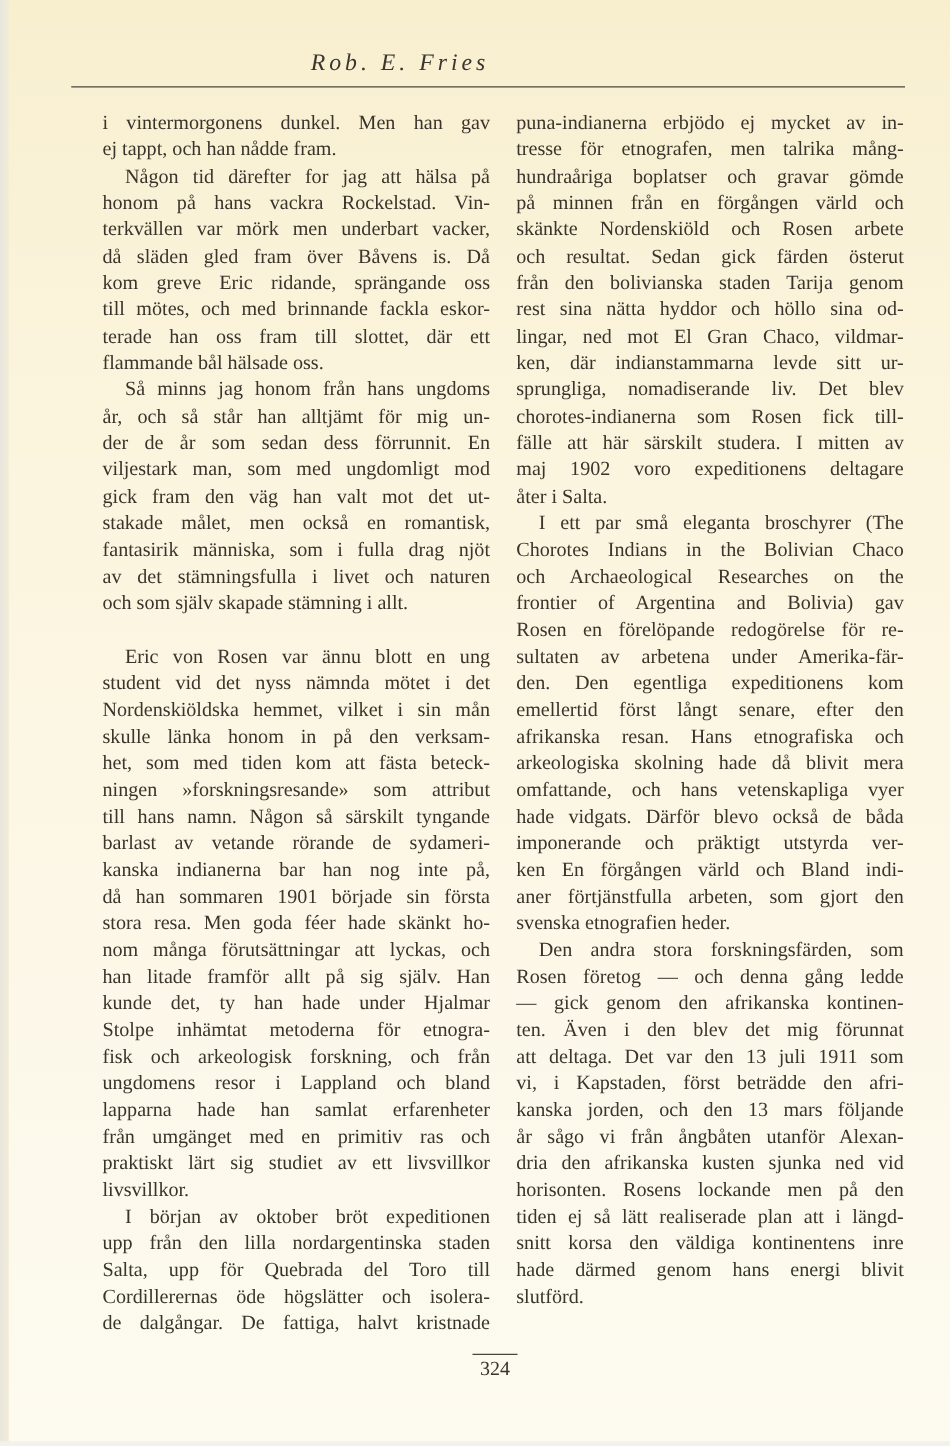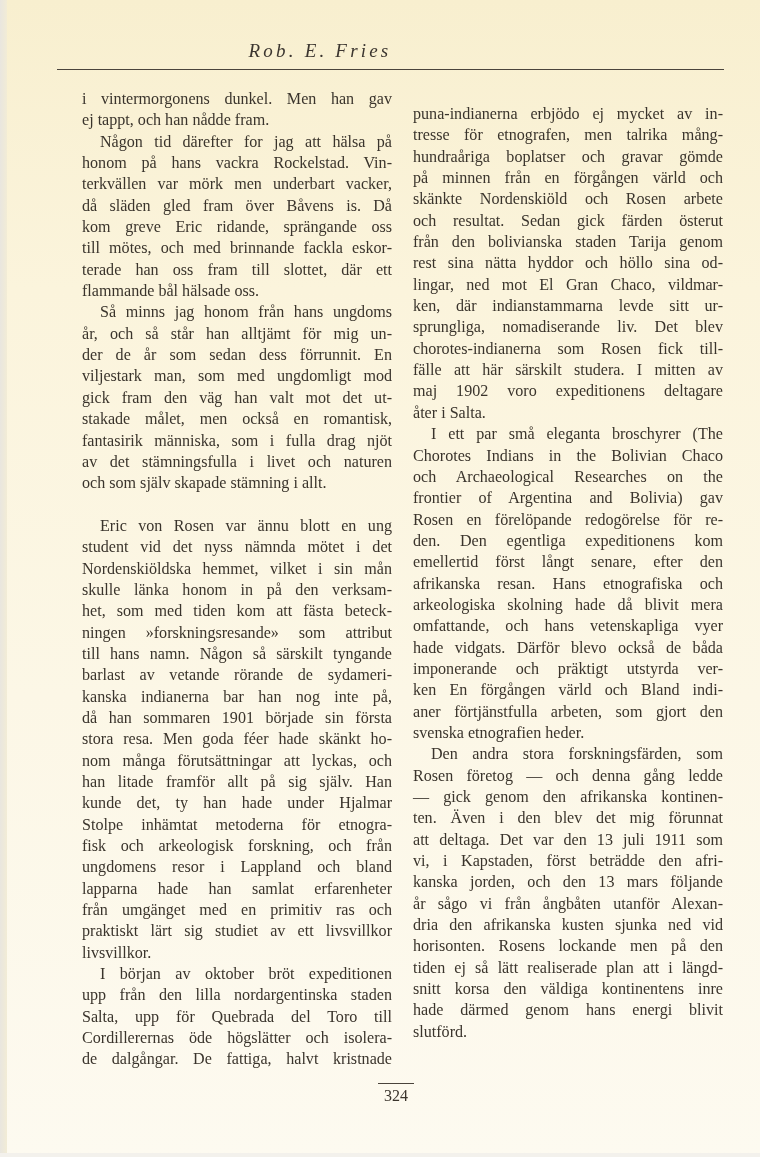--- a/index.html
+++ b/index.html
@@ -29,21 +29,21 @@
     position: absolute; left: 57px; top: 69px; width: 667px; height: 1px;
     background: #4a443c;
   }
   .column {
     position: absolute; top: 88px; width: 310px;
     font-family: "Liberation Serif", serif;
     font-size: 16.1px; line-height: 21.35px;
     text-align: justify;
   }
   .col-left { left: 82px; }
-  .col-right { left: 413px; margin-top: 15px; }
+  .col-right { left: 413px; }
   .line {
     display: block; white-space: nowrap;
     text-align: justify; text-align-last: justify;
     height: 21.35px; overflow: visible;
   }
   .line.last { text-align-last: left; }
   .line.indent { padding-left: 18px; }
   .gap { height: 21.35px; }
   .it { }
   .footer-rule {
@@ -127,20 +127,21 @@
     <span class="line">sprungliga, nomadiserande liv.  Det blev</span>
     <span class="line">chorotes-indianerna  som Rosen fick till-</span>
     <span class="line">fälle att här särskilt studera. I mitten av</span>
     <span class="line">maj  1902  voro expeditionens deltagare</span>
     <span class="line last">åter i Salta.</span>
     <span class="line indent"><span>I ett par små eleganta broschyrer (</span><span class="it">The</span></span>
     <span class="line"><span class="it">Chorotes  Indians  in the Bolivian Chaco</span></span>
     <span class="line"><span>och </span><span class="it">Archaeological  Researches  on  the</span></span>
     <span class="line"><span class="it">frontier of Argentina and Bolivia)</span><span>  gav</span></span>
     <span class="line">Rosen en förelöpande redogörelse för re-</span>
+    <span class="line">sultaten av arbetena under Amerika-fär-</span>
     <span class="line">den.  Den  egentliga expeditionens kom</span>
     <span class="line">emellertid först långt  senare, efter den</span>
     <span class="line">afrikanska resan. Hans etnografiska och</span>
     <span class="line">arkeologiska skolning hade då blivit mera</span>
     <span class="line">omfattande, och hans  vetenskapliga vyer</span>
     <span class="line">hade vidgats. Därför blevo också de båda</span>
     <span class="line">imponerande  och  präktigt utstyrda ver-</span>
     <span class="line"><span>ken  </span><span class="it">En förgången värld</span><span> och </span><span class="it">Bland indi-</span></span>
     <span class="line"><span class="it">aner</span><span> förtjänstfulla arbeten, som gjort den</span></span>
     <span class="line last">svenska etnografien heder.</span>

